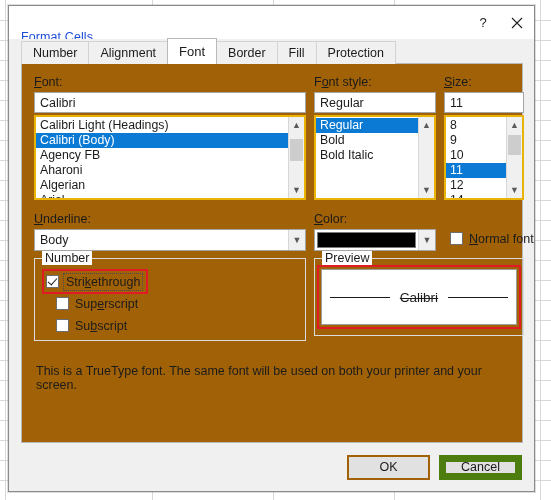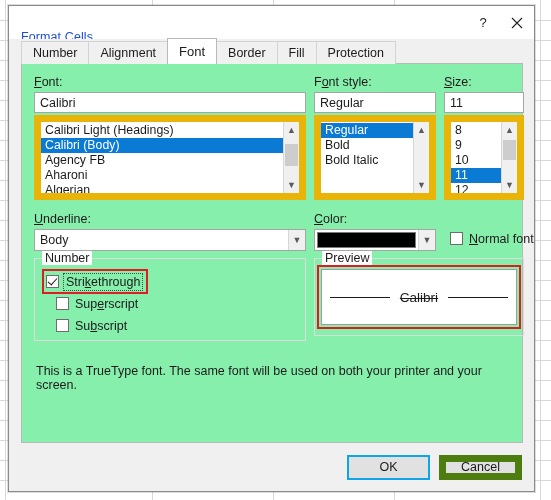--- a/index.html
+++ b/index.html
@@ -91,21 +91,21 @@
     border-color: #b9b9b9;
     height: 26px;
     z-index: 3;
     font-size: 13px;
   }
 
   
   .tabbody {
     flex: 1 1 auto;
     margin: 0 11px 0 12px;
-    background: #86efac;
+    background: #a16207;
     border: 1px solid #b9b9b9;
     border-top: none;
     position: relative;
   }
 
   
   .fld-label {
     position: absolute;
     font-size: 12.5px; color: #1b1b1b;
   }
@@ -119,21 +119,21 @@
     font-size: 12.5px; color: #1b1b1b;
     padding: 0 0 0 5px;
     display: flex; align-items: center;
     height: 21px;
   }
 
   
   .listbox {
     position: absolute;
     background: #fff;
-    border: 7px solid #eab308;
+    border: 2px solid #eab308;
     overflow: hidden;
     display: flex;
   }
   .list-items {
     flex: 1 1 auto;
     padding: 1px 0 0 0;
     overflow: hidden;
   }
   .list-item {
     height: 15px;
@@ -296,21 +296,21 @@
   }
   .btn {
     width: 83px; height: 25px;
     font-size: 12.5px; color: #1b1b1b;
     background: #e1e1e1;
     border: 7px solid #4d7c0f;
     display: flex; align-items: center; justify-content: center;
     cursor: default;
   }
   .btn.default {
-    border: 2px solid #0ea5e9;
+    border: 2px solid #a16207;
     background: #e1e1e1;
   }
 </style>
 </head>
 <body>
 
 <div id="backdrop">
   <div class="vline" style="left:5px"></div>
   <div class="vline" style="left:152px"></div>
   <div class="vline" style="left:273px"></div>

